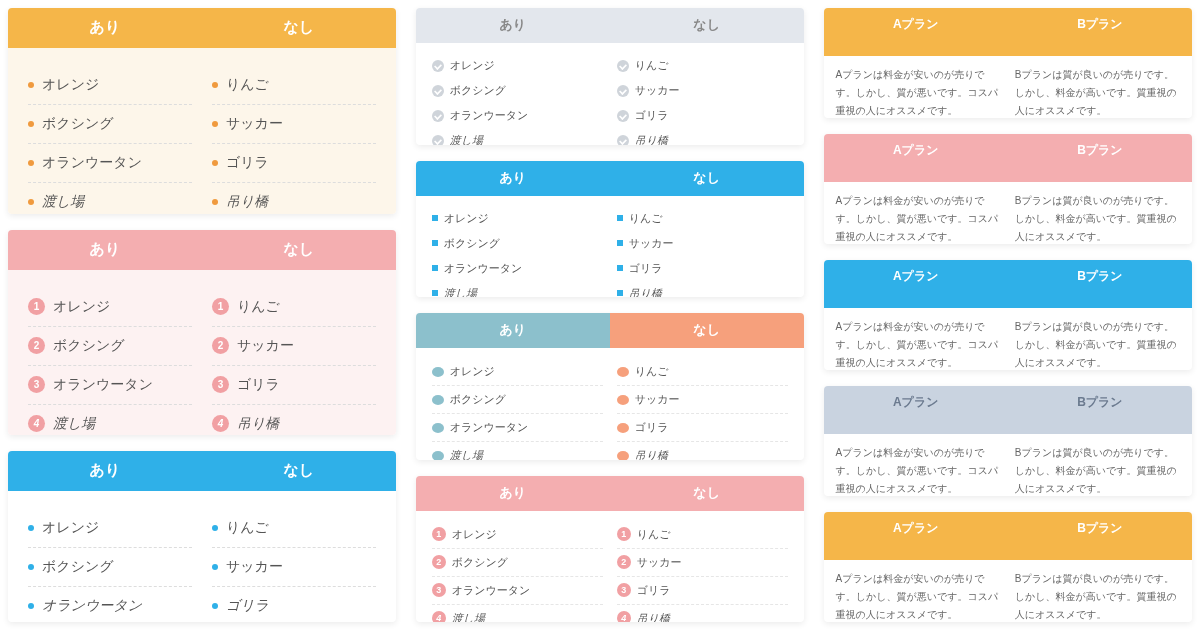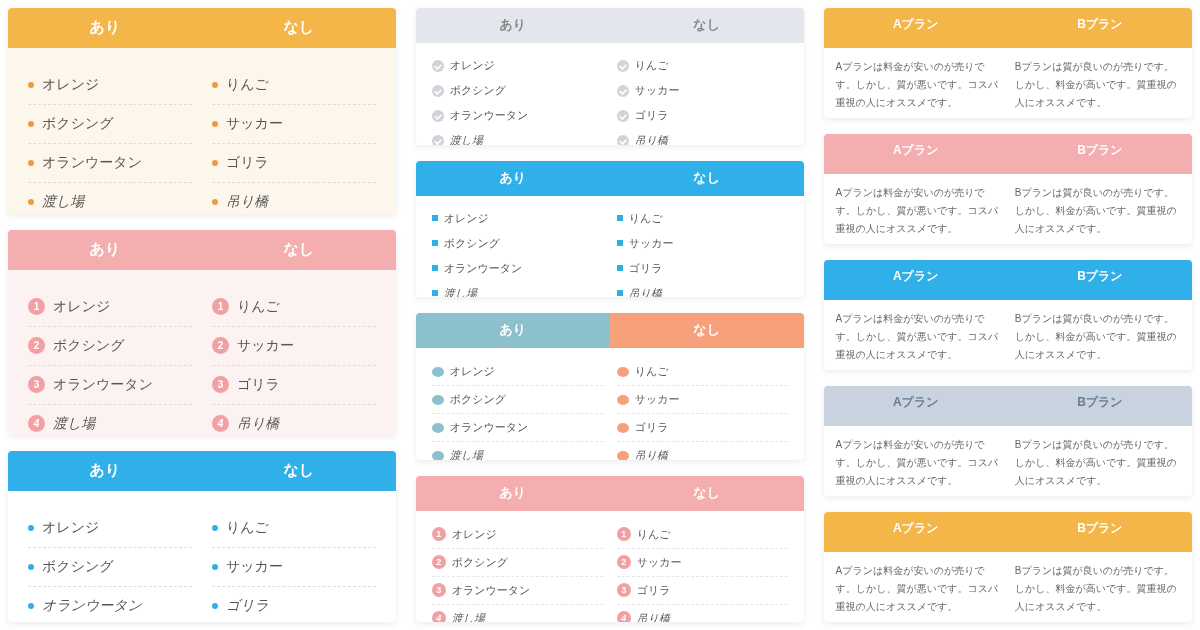--- a/index.html
+++ b/index.html
@@ -74,21 +74,21 @@
     position:relative; flex-shrink:0;
   }
   .bubble::after{
     content:""; position:absolute; bottom:-2px; left:2px;
     width:0;height:0;border:2px solid transparent;
   }
 
   
   .textcard .hdr { display:flex; }
   .textcard .hdr > div {
-    flex:1; text-align:center; padding:8px 0 15px;
+    flex:1; text-align:center; padding:8px 0 23px;
     color:#fff; font-weight:bold; font-size:12px;
   }
   .textcard .body { display:flex; padding:10px 12px 12px; gap:14px; }
   .textcard .body > div {
     flex:1; font-size:10px; line-height:1.8; color:#666;
   }
 
   
   .orange { background:#f5b649; }
   .pink   { background:#f4aeb0; }

